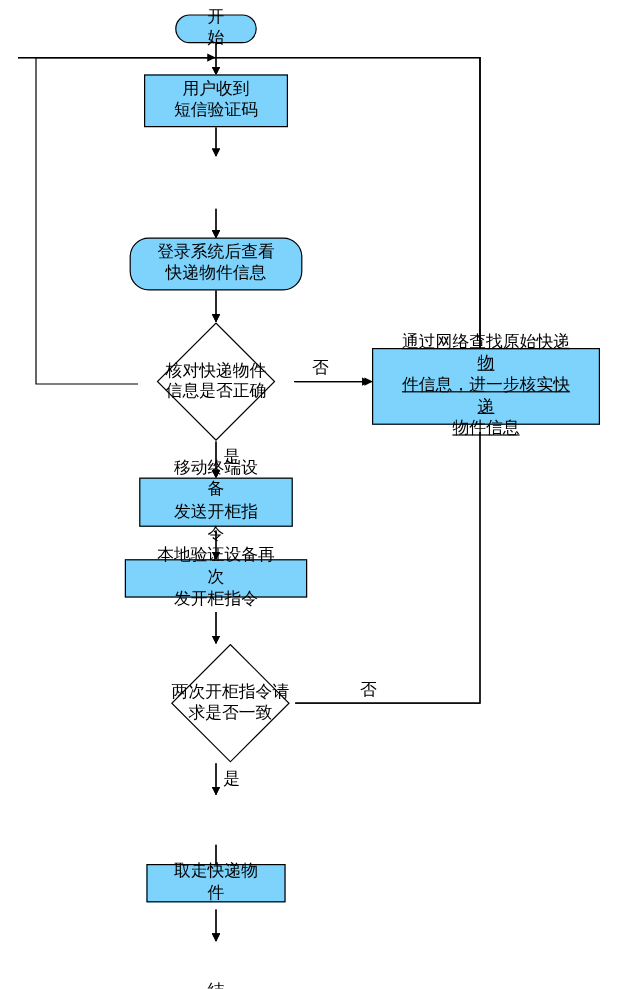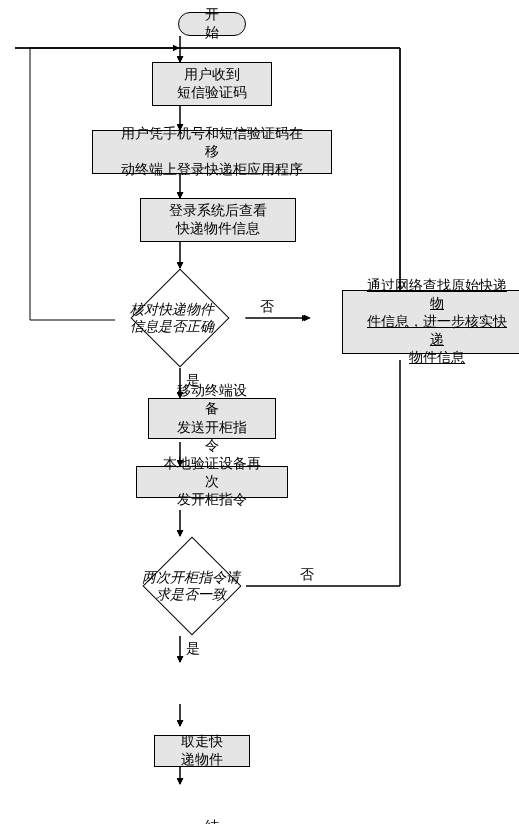--- a/index.html
+++ b/index.html
@@ -17,22 +17,21 @@
   }
   .node {
     position: absolute;
     box-sizing: border-box;
     text-align: center;
     line-height: 1.3;
     display: flex;
     align-items: center;
     justify-content: center;
     padding: 4px 22px;
-    background: #e5e5e5;
-    margin-left: 32px;
+    background: #7dd3fc;
   }
   .terminator {
     border: 1px solid #000;
     border-radius: 999px;
   }
   .process {
     border: 1px solid #000;
   }
   .decision-wrap {
     position: absolute;
@@ -42,25 +41,25 @@
     border: 1px solid #000;
     transform: rotate(45deg);
     background: #fff;
     box-sizing: border-box;
   }
   .decision-text {
     position: absolute;
     left: 0; top: 0; right: 0; bottom: 0;
     display: flex;
     align-items: center;
+    justify-content: center;
     text-align: center;
     line-height: 1.25;
     padding: 0 20px;
     z-index: 2;
-    font-style: italic;
   }
   .edge-label {
     position: absolute;
     font-size: 14px;
     background: transparent;
   }
   svg.flowlines {
     position: absolute;
     left: 0; top: 0;
     pointer-events: none;
@@ -151,26 +150,22 @@
 
   <div class="node terminator" style="left:146px; top:12px; width:68px; height:24px;">
     <span>开始</span>
   </div>
 
   <div class="node process" style="left:120px; top:62px; width:120px; height:44px;">
     <span style="white-space:pre-line;">用户收到
 短信验证码</span>
   </div>
 
-  <div class="node process" style="left:60px; top:130px; width:240px; height:44px;">
-    <span style="white-space:pre-line;">用户凭手机号和短信验证码在移
-动终端上登录快递柜应用程序</span>
-  </div>
-
-  <div class="node process" style="left:108px; top:198px; width:156px; height:44px;">
+
+  <div class="node process" style="left:108px; top:198px; width:144px; height:44px;border-radius:16px;">
     <span style="white-space:pre-line;">登录系统后查看
 快递物件信息</span>
   </div>
 
   <div class="decision-wrap" style="left:110px; top:268px; width:140px; height:100px;">
     <div class="decision-rect" style="left:35px; top:15px; width:70px; height:70px;"></div>
     <div class="decision-text">
       <span style="white-space:pre-line;">核对快递物件
 信息是否正确</span>
     </div>
@@ -188,21 +183,21 @@
 
   <div class="decision-wrap" style="left:122px; top:536px; width:140px; height:100px;">
     <div class="decision-rect" style="left:35px; top:15px; width:70px; height:70px;"></div>
     <div class="decision-text">
       <span style="white-space:pre-line;">两次开柜指令请
 求是否一致</span>
     </div>
   </div>
 
 
-  <div class="node process" style="left:122px; top:735px; width:96px; height:32px;text-align:center;">
+  <div class="node process" style="left:122px; top:720px; width:116px; height:32px;text-align:center;">
     <span>取走快递物件</span>
   </div>
 
   <div class="node process" style="left:310px; top:290px; width:190px; height:64px;">
     <span style="white-space:pre-line;text-decoration:underline;">通过网络查找原始快递物
 件信息，进一步核实快递
 物件信息</span>
   </div>
 
   <div class="node terminator" style="left:146px; top:824px; width:68px; height:24px;">

